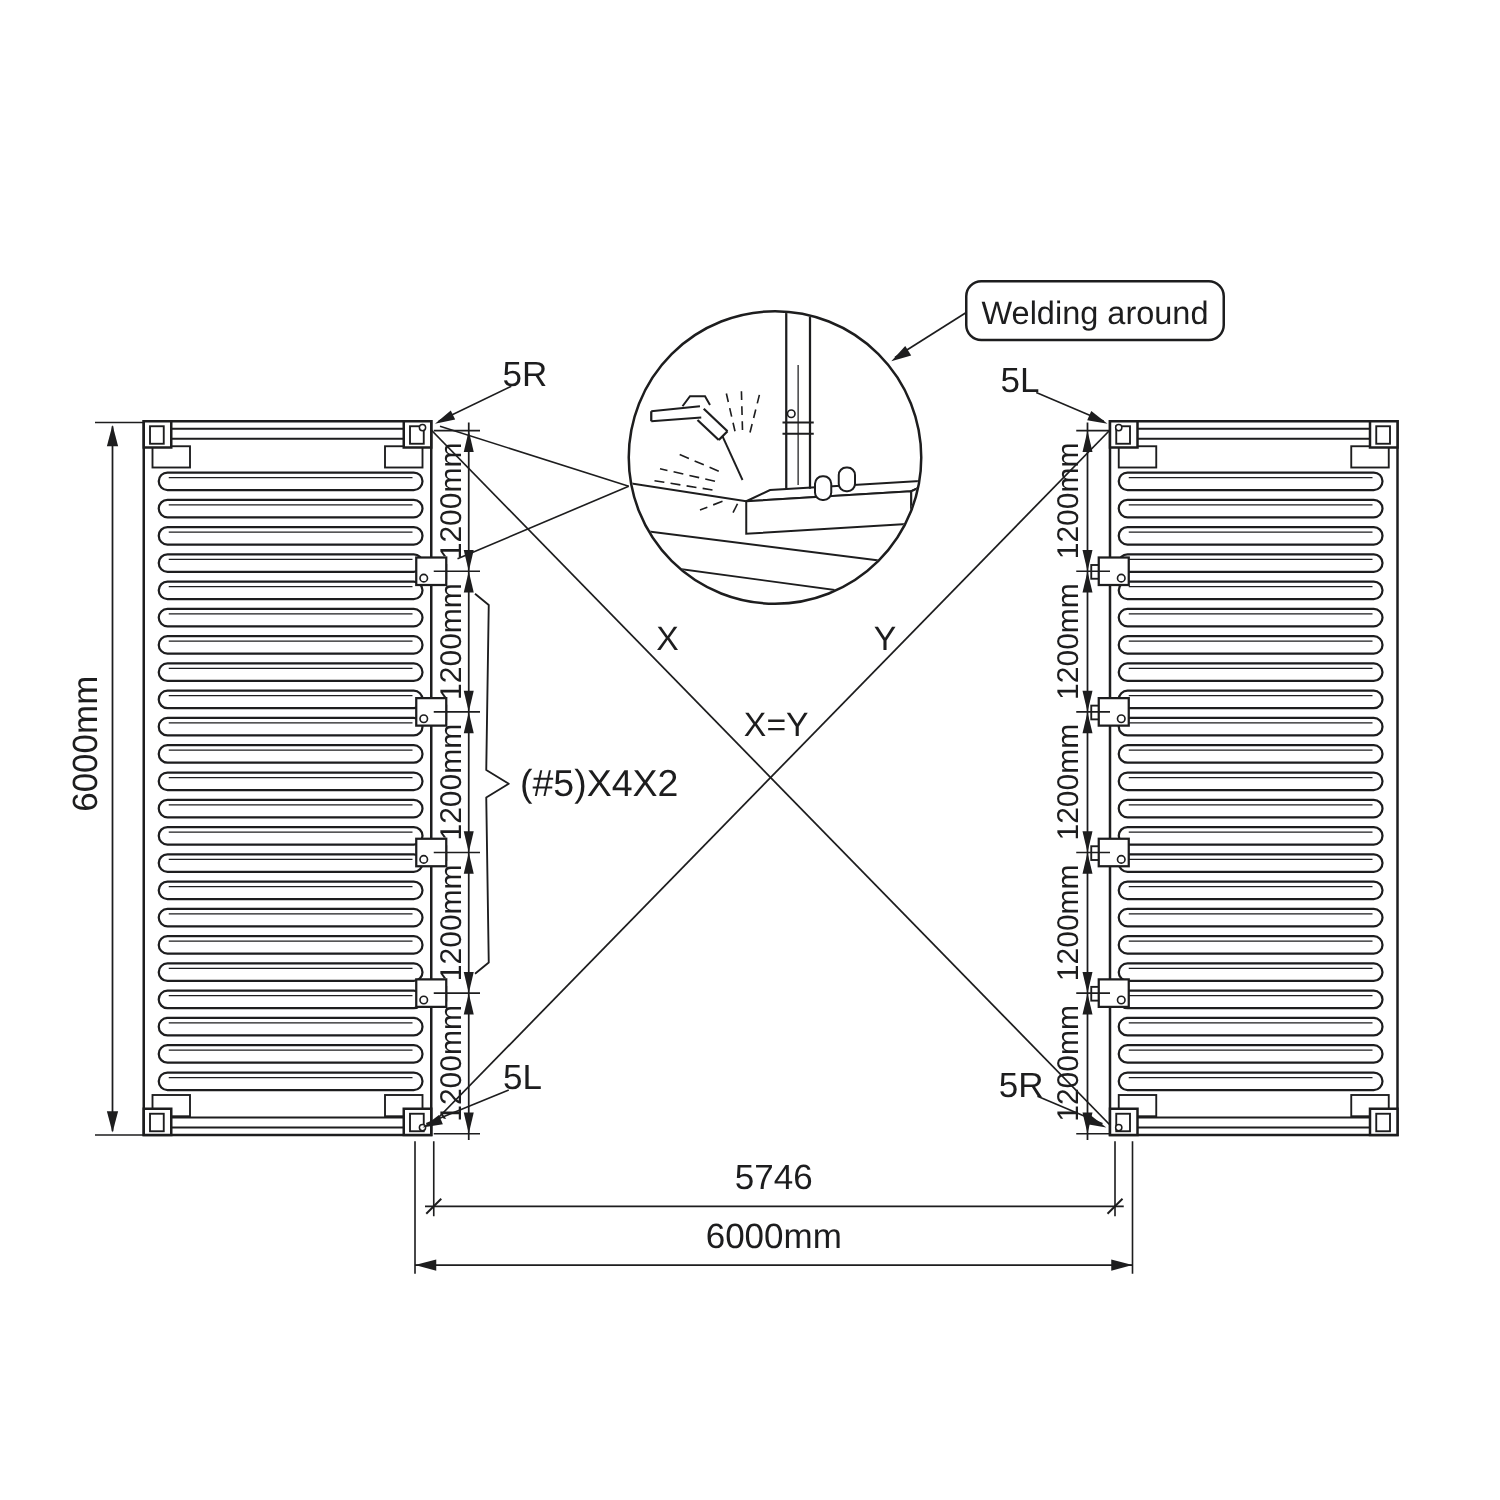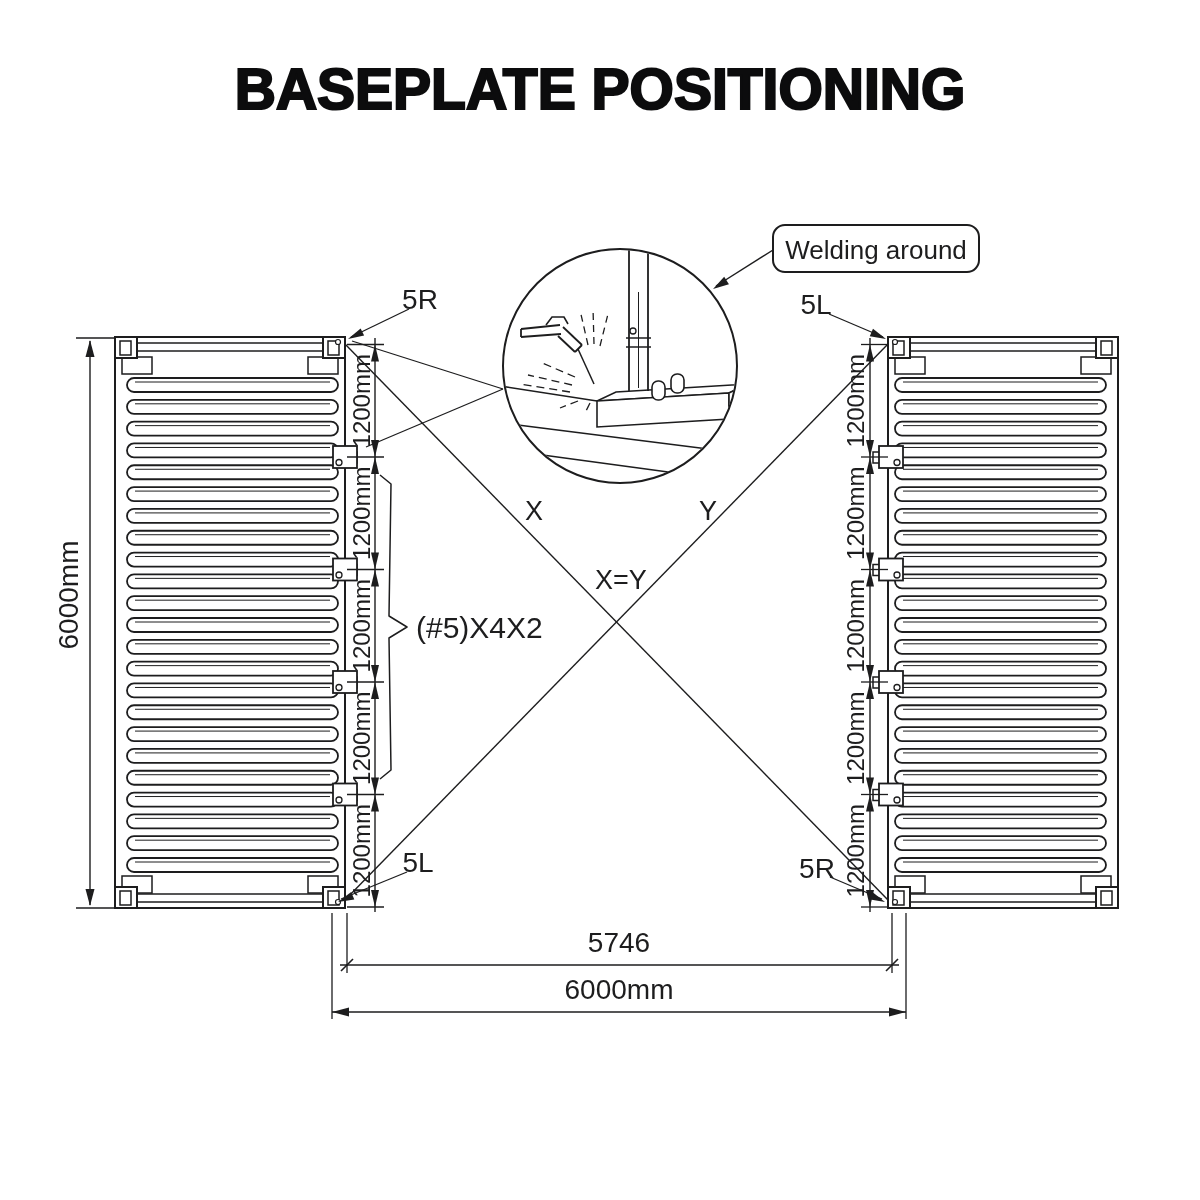--- a/index.html
+++ b/index.html
@@ -8,21 +8,20 @@
   .title{position:absolute;top:56px;left:0;width:1200px;margin:0;text-align:center;
          font-size:57px;font-weight:bold;letter-spacing:0px;color:#0c0c0d;
          -webkit-text-stroke:2.2px #0c0c0d;}
   svg{position:absolute;top:0;left:0;}
   .svgtext{font-family:"Liberation Sans",sans-serif;fill:#1d1d1e;}
 </style>
 </head>
 <body>
 
 <div class="page">
-  <h1 class="title">BASEPLATE POSITIONING</h1>
 
   <svg width="1200" height="1200" viewBox="0 0 1200 1200">
 
     <defs>
       <clipPath id="detail-clip">
           <circle cx="620" cy="366" r="116"></circle>
         </clipPath>
     </defs>
 
     <g id="gen">

